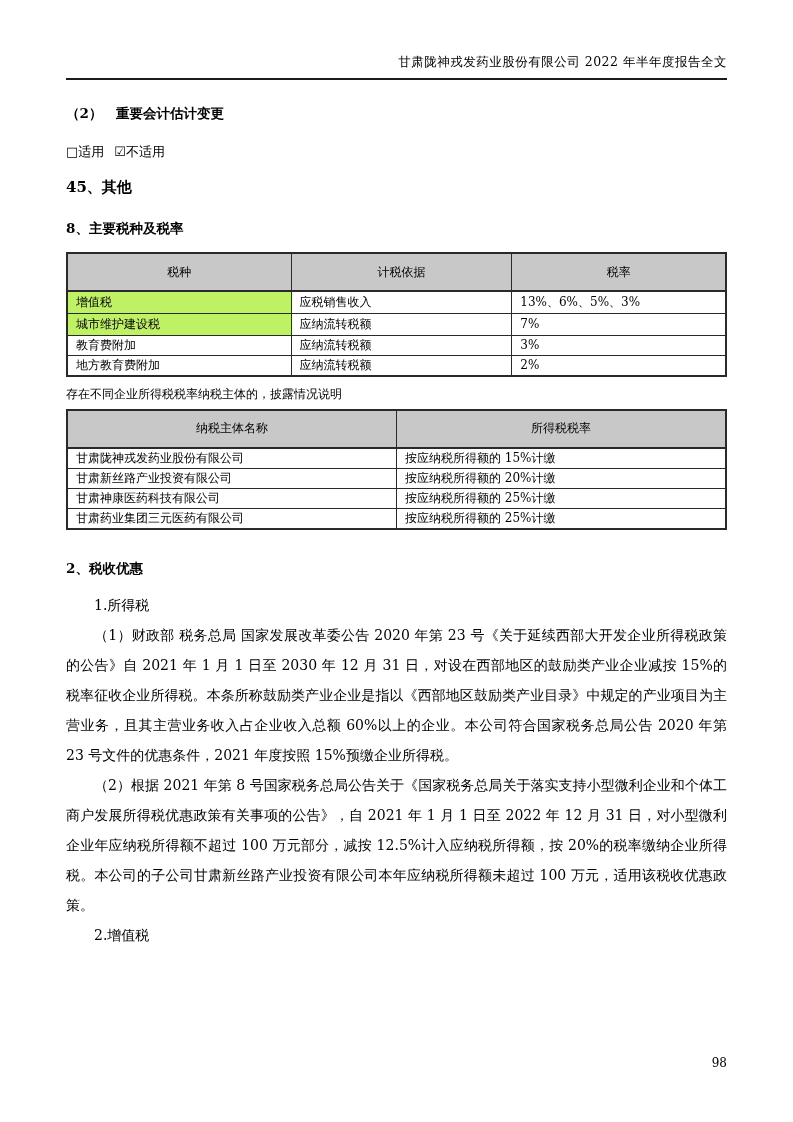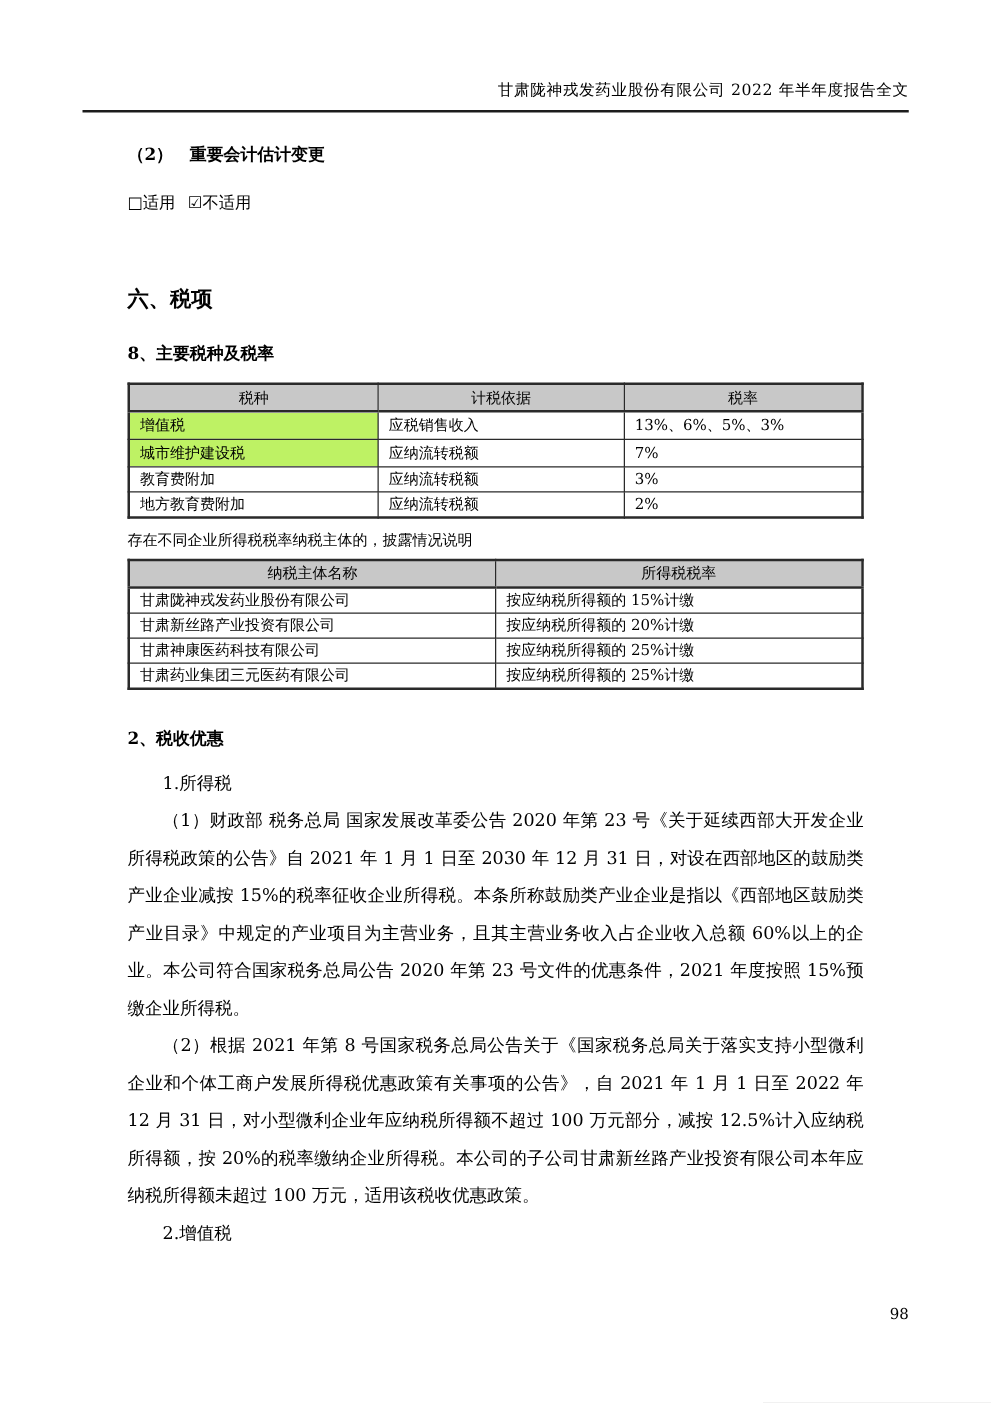--- a/index.html
+++ b/index.html
@@ -8,29 +8,29 @@
     position: relative;
     width: 793px;
     height: 1122px;
     margin: 0 auto;
     background: #ffffff;
     font-family: "DejaVu Serif", "Liberation Serif", serif;
     color: #000000;
     overflow: hidden;
   }
   .doc-header {
-    margin: 12px 66px;
+    margin: 2px 66px;
     padding-top: 52px;
     padding-bottom: 7px;
     border-bottom: 2px solid #1c1c1c;
     text-align: right;
     font-size: 12.5px;
     letter-spacing: 0.5px;
   }
-  .content { padding: 0 102px; margin-top: 14px; }
+  .content { padding: 0 66px; margin-top: 14px; }
 
   .h-estimate {
     margin-top: 25px;
     font-size: 13.5px;
     font-weight: bold;
   }
   .applicability {
     margin-top: 20px;
     font-size: 13px;
   }
@@ -63,21 +63,21 @@
     padding: 1px 8px;
     vertical-align: middle;
     overflow: hidden;
     white-space: nowrap;
   }
   table.doc-table { border: 2px solid #2a2a2a; }
   table.doc-table thead th {
     background: #c8c8c8;
     font-weight: normal;
     text-align: center;
-    height: 22px;
+    height: 38px;
     border-bottom: 2px solid #2a2a2a;
   }
   td.shaded { background: #bef264; }
   tr.row-tall td { height: 22px; }
   tr.row-short td { height: 16px; }
   #tax-table col.c1 { width: 34%; }
   #tax-table col.c2 { width: 33.5%; }
   #tax-table col.c3 { width: 32.5%; }
   #entity-table col { width: 50%; }
   #entity-table td { height: 17px; }
@@ -95,41 +95,41 @@
   .body-para {
     font-size: 14px;
     line-height: 30px;
     text-align: justify;
     text-indent: 2em;
   }
   .first-body { margin-top: 12px; }
   .pageno {
     position: absolute;
     right: 66px;
-    bottom: 64px;
+    bottom: 52px;
     font-size: 12px;
   }
 </style>
 </head>
 <body>
 
 <div class="page">
 
   <div class="doc-header">甘肃陇神戎发药业股份有限公司 2022 年半年度报告全文</div>
 
   <div class="content">
 
     <div class="h-estimate">（2）　重要会计估计变更</div>
 
     <div class="applicability">
       <span class="opt"><span>□</span><span>适用</span></span><span class="opt"><span>☑</span><span>不适用</span></span>
     </div>
 
-
-    <div class="h-tax">六、税项</div>
+    <div class="h-other">45、其他</div>
+
 
     <div class="h-sub">8、主要税种及税率</div>
 
     <table class="doc-table" id="tax-table">
       <colgroup>
           <col class="c1">
           <col class="c2">
           <col class="c3">
         </colgroup>
       <thead>

